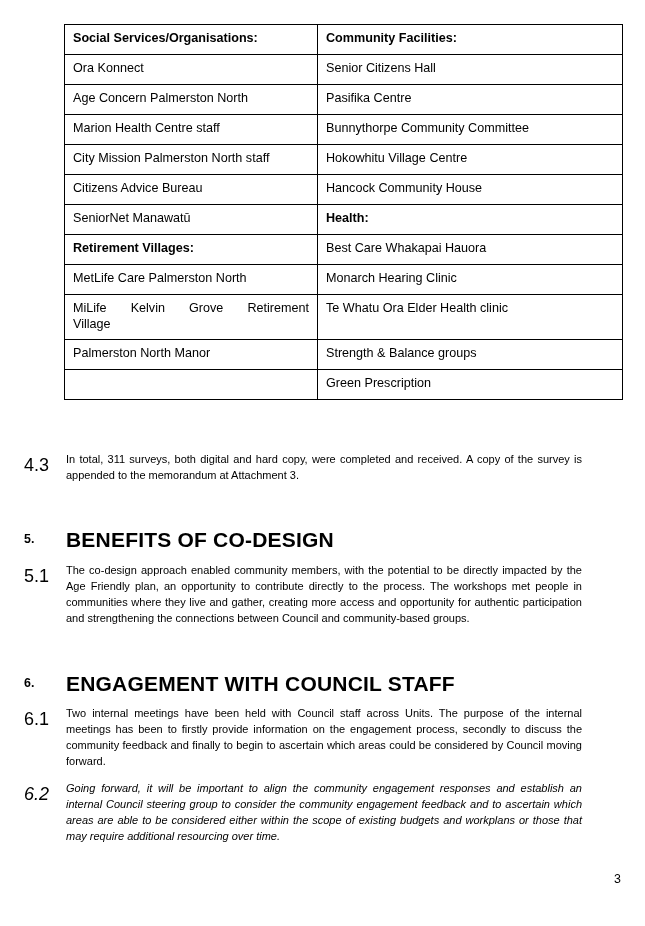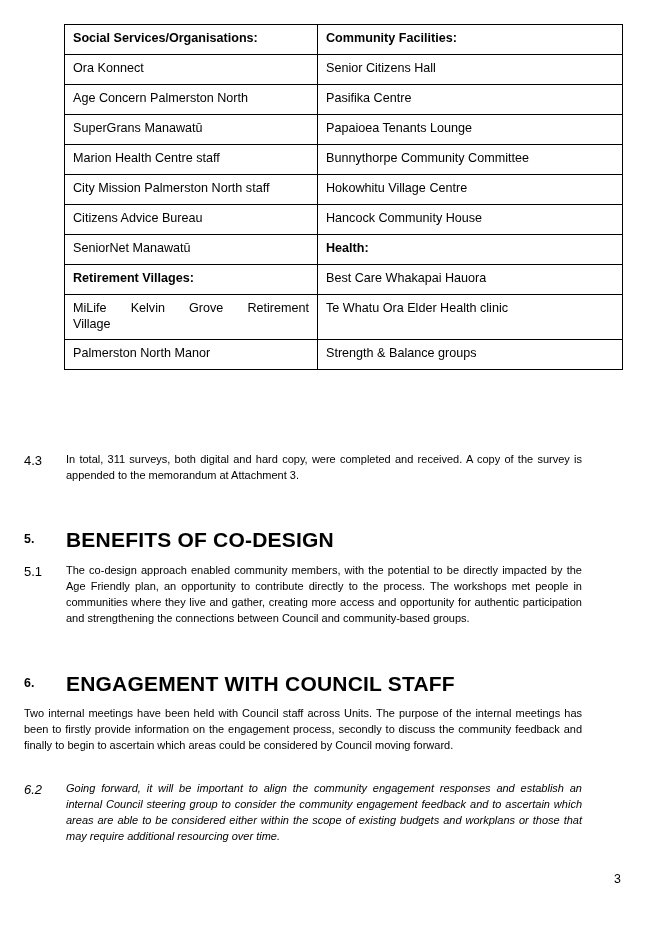--- a/index.html
+++ b/index.html
@@ -53,21 +53,21 @@
   
   .numbered {
     position: absolute;
     display: flex;
     width: 558px;
     left: 24px;
   }
   .num {
     width: 42px;
     flex: 0 0 42px;
-    font-size: 13px;
+    font-size: 18px;
     line-height: 1.45;
   }
   .para {
     flex: 1 1 auto;
     font-size: 11px;
     line-height: 1.45;
     text-align: justify;
   }
   .heading-row {
     position: absolute;
@@ -119,54 +119,58 @@
         </tr>
         <tr>
           <td class="col1">Ora Konnect</td>
           <td class="col2">Senior Citizens Hall</td>
         </tr>
         <tr>
           <td class="col1">Age Concern Palmerston North</td>
           <td class="col2">Pasifika Centre</td>
         </tr>
         <tr>
-          <td class="col1">SuperGrans Manawatū</td>
-          <td class="col2">Papaioea Tenants Lounge</td>
-        </tr>
-        <tr>
           <td class="col1">Marion Health Centre staff</td>
           <td class="col2">Bunnythorpe Community Committee</td>
         </tr>
         <tr>
           <td class="col1">City Mission Palmerston North staff</td>
           <td class="col2">Hokowhitu Village Centre</td>
         </tr>
         <tr>
           <td class="col1">Citizens Advice Bureau</td>
           <td class="col2">Hancock Community House</td>
         </tr>
         <tr>
           <td class="col1">SeniorNet Manawatū</td>
           <td class="col2 bold">Health:</td>
         </tr>
         <tr>
           <td class="col1 bold">Retirement Villages:</td>
           <td class="col2">Best Care Whakapai Hauora</td>
+        </tr>
+        <tr>
+          <td class="col1">MetLife Care Palmerston North</td>
+          <td class="col2">Monarch Hearing Clinic</td>
         </tr>
         <tr>
           <td class="col1">
             <span class="cell-line1">MiLife Kelvin Grove Retirement</span>
             <span class="cell-line2">Village</span>
           </td>
           <td class="col2">Te Whatu Ora Elder Health clinic</td>
         </tr>
         <tr>
           <td class="col1">Palmerston North Manor</td>
           <td class="col2">Strength &amp; Balance groups</td>
         </tr>
+        <tr>
+          <td class="col1"></td>
+          <td class="col2">Green Prescription</td>
+        </tr>
       </tbody>
     </table>
   </div>
 
   <div class="numbered" id="p43">
     <div class="num">4.3</div>
     <div class="para">In total, 311 surveys, both digital and hard copy, were completed and received. A copy of the survey is appended to the memorandum at Attachment 3.</div>
   </div>
 
   <div class="heading-row" id="h5">
@@ -178,20 +182,21 @@
     <div class="num">5.1</div>
     <div class="para">The co-design approach enabled community members, with the potential to be directly impacted by the Age Friendly plan, an opportunity to contribute directly to the process. The workshops met people in communities where they live and gather, creating more access and opportunity for authentic participation and strengthening the connections between Council and community-based groups.</div>
   </div>
 
   <div class="heading-row" id="h6">
     <div class="heading-num">6.</div>
     <div class="heading-text">ENGAGEMENT WITH COUNCIL STAFF</div>
   </div>
 
   <div class="numbered" id="p61">
+    <div class="num">6.1</div>
     <div class="para">Two internal meetings have been held with Council staff across Units. The purpose of the internal meetings has been to firstly provide information on the engagement process, secondly to discuss the community feedback and finally to begin to ascertain which areas could be considered by Council moving forward.</div>
   </div>
 
   <div class="numbered" id="p62">
     <div class="num">6.2</div>
     <div class="para">Going forward, it will be important to align the community engagement responses and establish an internal Council steering group to consider the community engagement feedback and to ascertain which areas are able to be considered either within the scope of existing budgets and workplans or those that may require additional resourcing over time.</div>
   </div>
 
   <div class="page-number">3</div>
 

